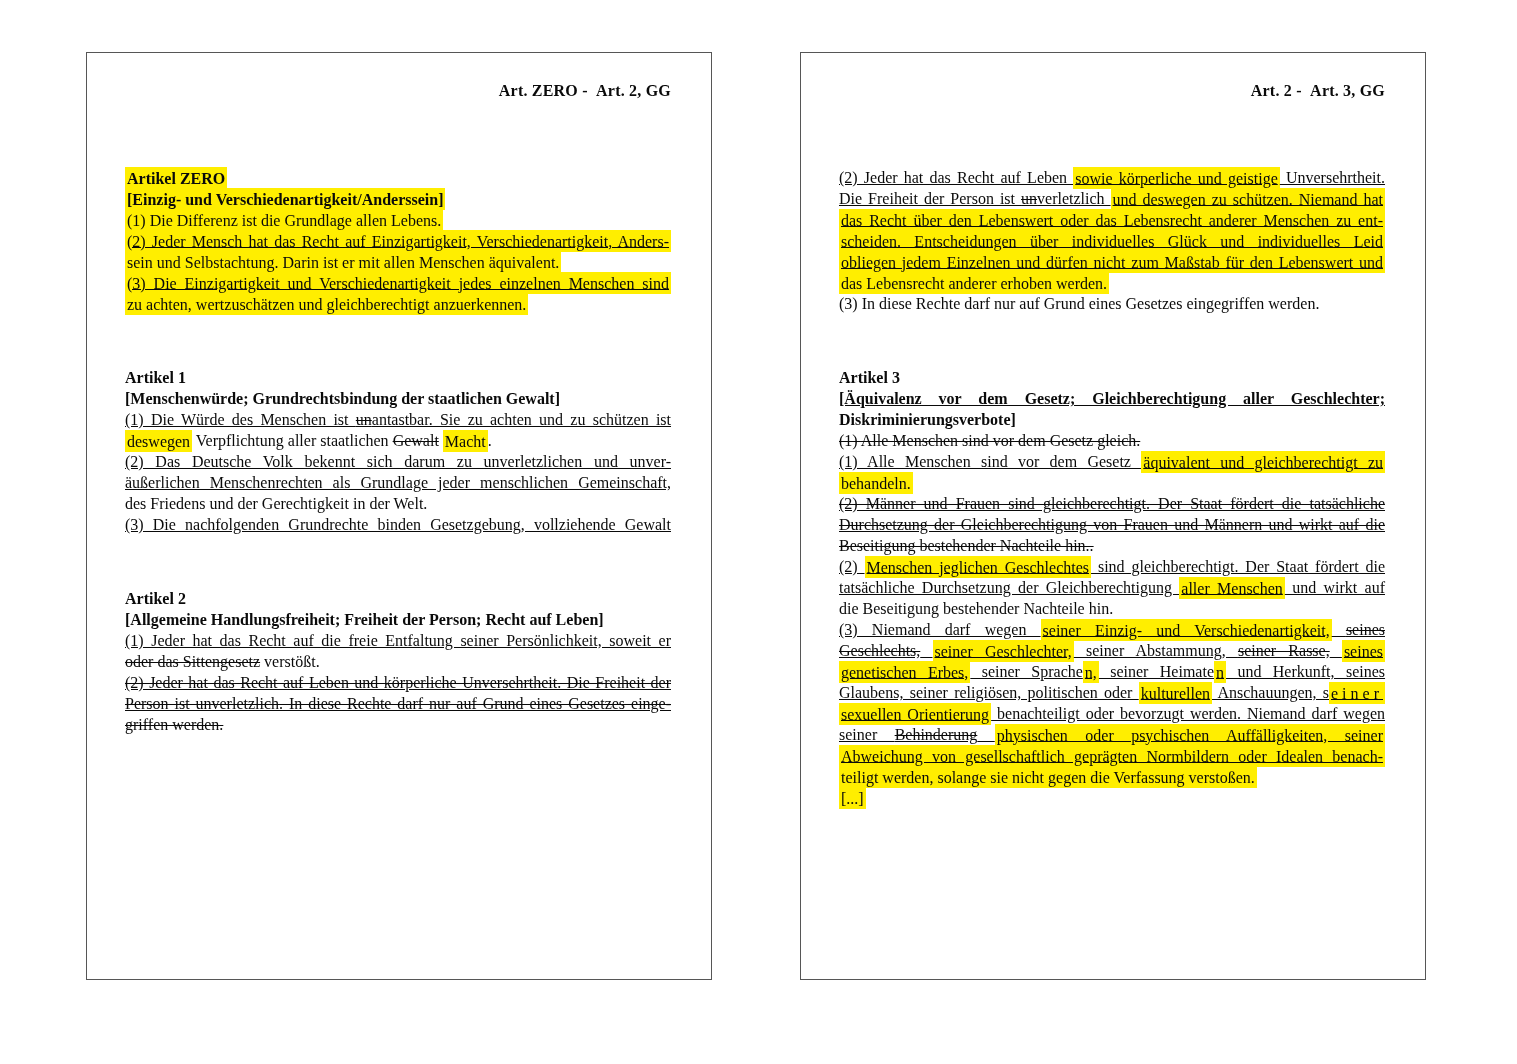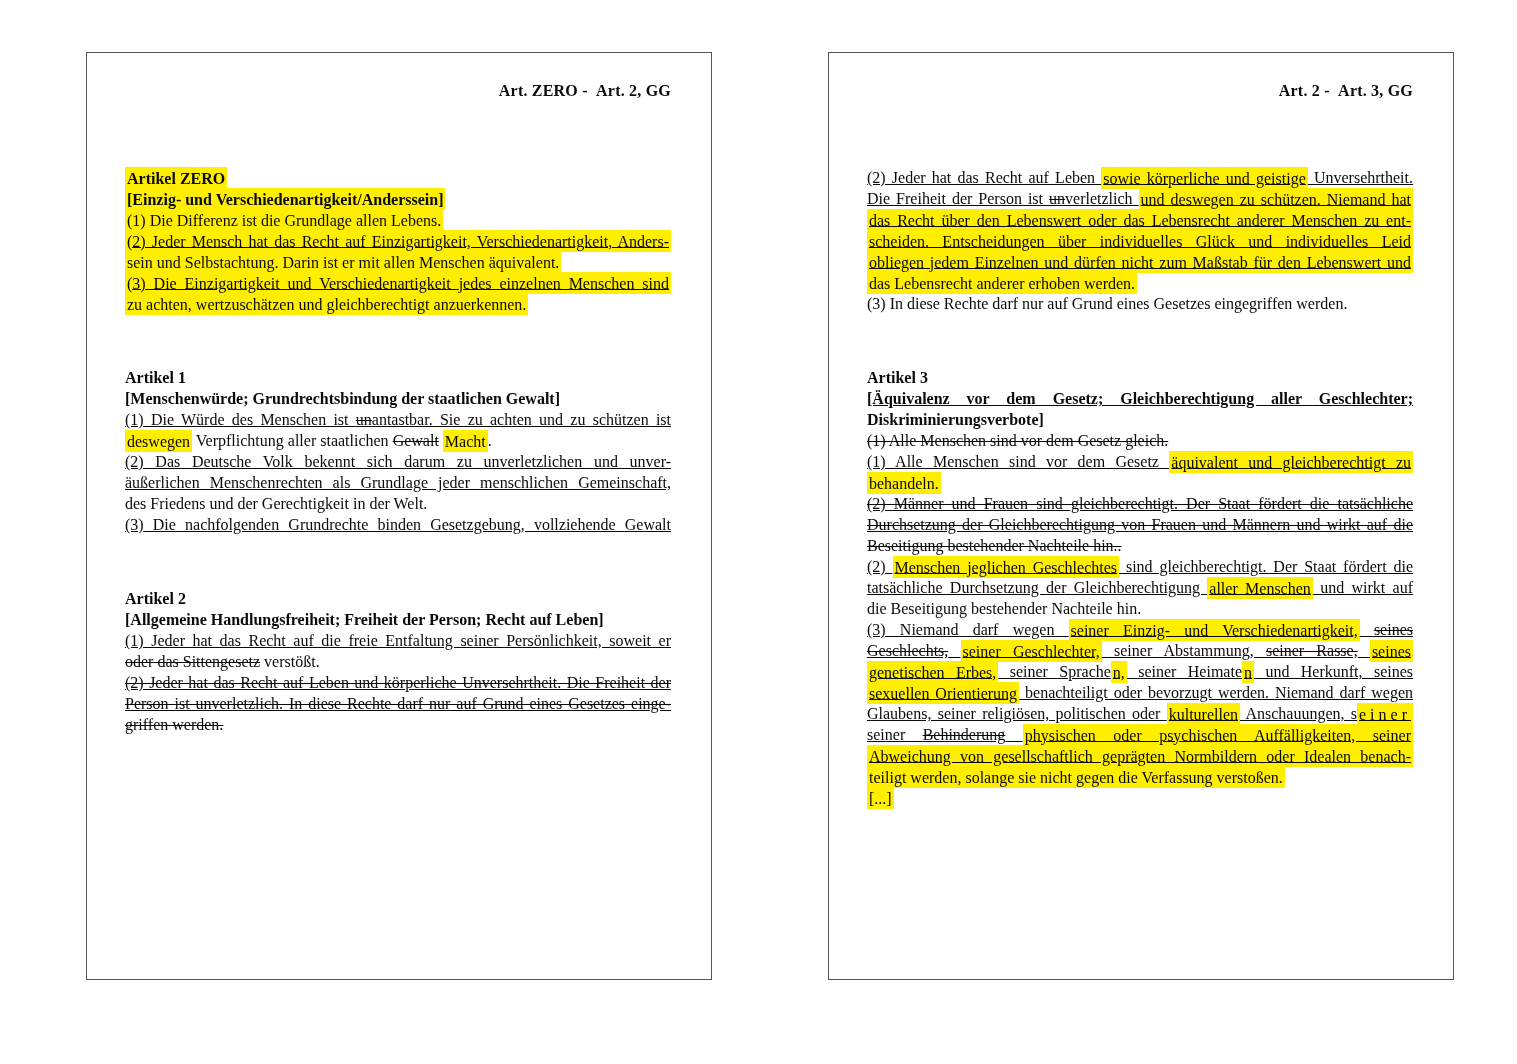--- a/index.html
+++ b/index.html
@@ -17,21 +17,21 @@
     font-family:"Liberation Serif","DejaVu Serif",serif;
   }
   .page{
     position:absolute;top:52px;width:626px;height:928px;
     background:var(--page-bg);
     border:1px solid var(--border);
     box-sizing:border-box;
     padding:27px 40px 0 38px;
   }
   .page-left{left:86px}
-  .page-right{left:828px}
+  .page-right{left:800px}
   .page-header{
     text-align:right;font-weight:bold;
     font-size:16px;line-height:21px;letter-spacing:.2px;
     white-space:nowrap;
   }
   .block{}
   .block.title{margin-top:53px;font-weight:bold}
   .block.first{margin-top:66px}
   .line{
     font-size:16px;line-height:21px;
@@ -130,22 +130,22 @@
         <div class="line just"><span class="seg-s">Durchsetzung der Gleichberechtigung von Frauen und Männern und wirkt auf die</span></div>
         <div class="line"><span class="seg-s">Beseitigung bestehender Nachteile hin..</span></div>
         <div class="line just"><span class="seg-n">(2) </span><span class="seg-h">Menschen jeglichen Geschlechtes</span><span class="seg-n"> sind gleichberechtigt. Der Staat fördert die</span></div>
         <div class="line just"><span class="seg-n">tatsächliche Durchsetzung der Gleichberechtigung </span><span class="seg-h">aller Menschen</span><span class="seg-n"> und wirkt auf</span></div>
         <div class="line"><span class="seg-n">die Beseitigung bestehender Nachteile hin.</span></div>
       </div>
       <div class="block para">
         <div class="line just"><span class="seg-n">(3) Niemand darf wegen </span><span class="seg-h">seiner Einzig- und Verschiedenartigkeit,</span><span class="seg-n"> </span><span class="seg-s">seines</span></div>
         <div class="line just"><span class="seg-s">Geschlechts,</span><span class="seg-n"> </span><span class="seg-h">seiner Geschlechter,</span><span class="seg-n"> seiner Abstammung, </span><span class="seg-s">seiner Rasse,</span><span class="seg-n"> </span><span class="seg-h">seines</span></div>
         <div class="line just"><span class="seg-h">genetischen Erbes,</span><span class="seg-n"> seiner Sprache</span><span class="seg-h">n,</span><span class="seg-n"> seiner Heimate</span><span class="seg-h">n</span><span class="seg-n"> und Herkunft, seines</span></div>
+        <div class="line just"><span class="seg-n">Glaubens, seiner religiösen, politischen oder </span><span class="seg-h">kulturellen</span><span class="seg-n"> Anschauungen, s</span><span class="seg-hsp">einer</span></div>
         <div class="line just"><span class="seg-h">sexuellen Orientierung</span><span class="seg-n"> benachteiligt oder bevorzugt werden. Niemand darf wegen</span></div>
-        <div class="line just"><span class="seg-n">Glaubens, seiner religiösen, politischen oder </span><span class="seg-h">kulturellen</span><span class="seg-n"> Anschauungen, s</span><span class="seg-hsp">einer</span></div>
         <div class="line just"><span class="seg-n">seiner </span><span class="seg-s">Behinderung</span><span class="seg-n"> </span><span class="seg-h">physischen oder psychischen Auffälligkeiten, seiner</span></div>
         <div class="line just"><span class="seg-h">Abweichung von gesellschaftlich geprägten Normbildern oder Idealen benach-</span></div>
         <div class="line"><span class="seg-h">teiligt werden, solange sie nicht gegen die Verfassung verstoßen.</span></div>
       </div>
       <div class="block para">
         <div class="line"><span class="seg-h">[...]</span></div>
       </div>
     </div>
 </div>
 

